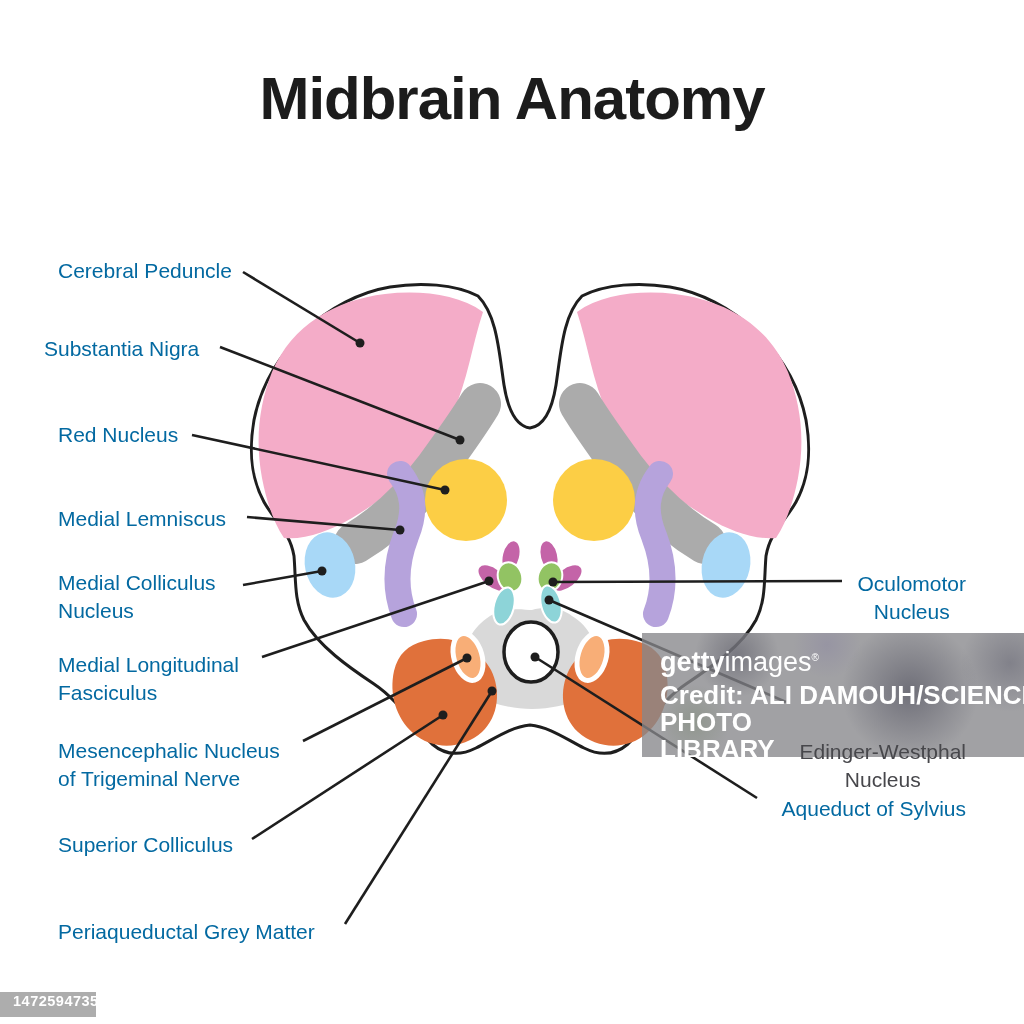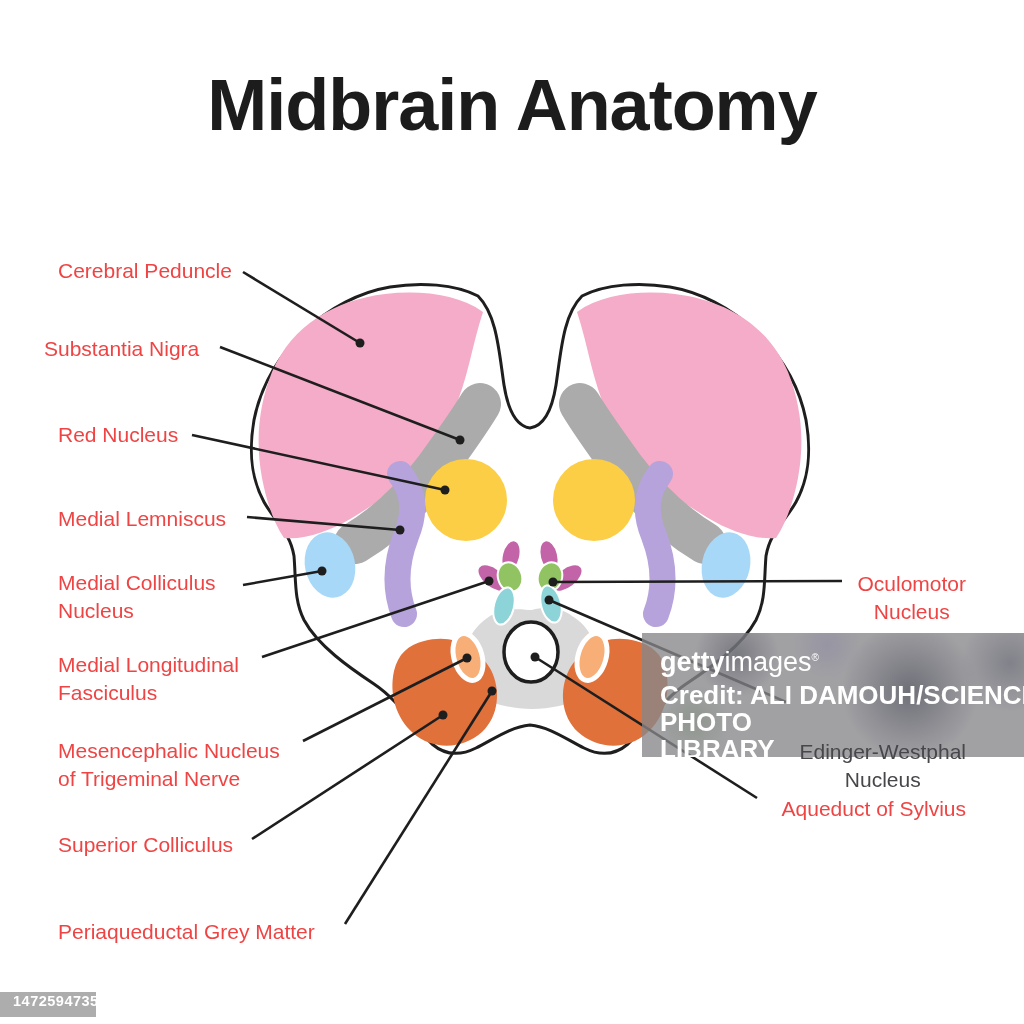--- a/index.html
+++ b/index.html
@@ -3,24 +3,24 @@
 <meta charset="utf-8">
 <style>
   html,body{margin:0;padding:0;background:#fff;}
   #stage{
     position:relative;width:1024px;height:1024px;overflow:hidden;background:#ffffff;
     font-family:"Liberation Sans", sans-serif;
   }
   #diagram-svg{position:absolute;left:0;top:0;width:1024px;height:1024px;}
   .page-title{
     position:absolute;left:0;top:64px;width:1024px;text-align:center;
-    font-size:72px;font-weight:bold;letter-spacing:-1px;color:#1c1c1c;white-space:nowrap;
+    font-size:60px;font-weight:bold;letter-spacing:-1px;color:#1c1c1c;white-space:nowrap;
   }
   .lbl{
-    position:absolute;font-size:21px;line-height:28px;color:#ef4444;white-space:nowrap;
+    position:absolute;font-size:21px;line-height:28px;color:#0369a1;white-space:nowrap;
   }
   .lbl.right{text-align:center;}
   .lbl.muted{color:#47474b;margin-top:44px;}
   .callout{stroke:#1e1e1e;stroke-width:2.6;fill:none;}
   .dot{fill:#1e1e1e;}
   #watermark-bar{
     position:absolute;left:612px;top:633px;width:412px;height:124px;
     background-color:rgba(134,134,139,0.78);
     background-image:
       radial-gradient(circle 60px at 95px 22px,  rgba(88,88,100,.55), rgba(88,88,100,0) 70%),

